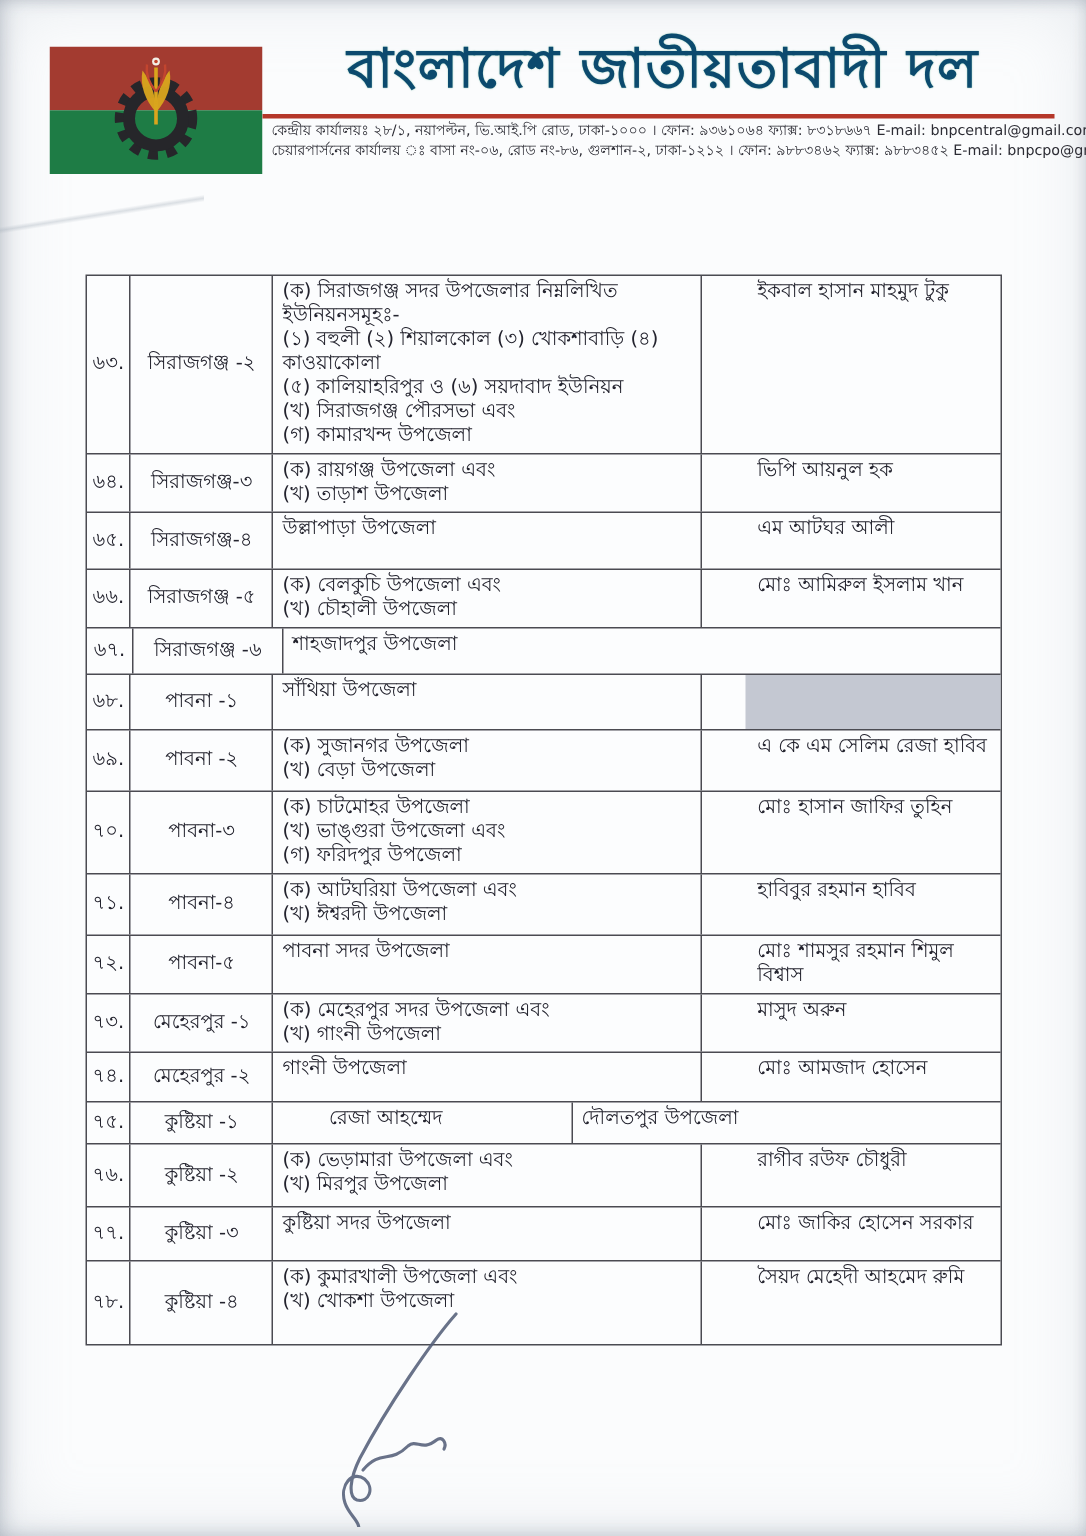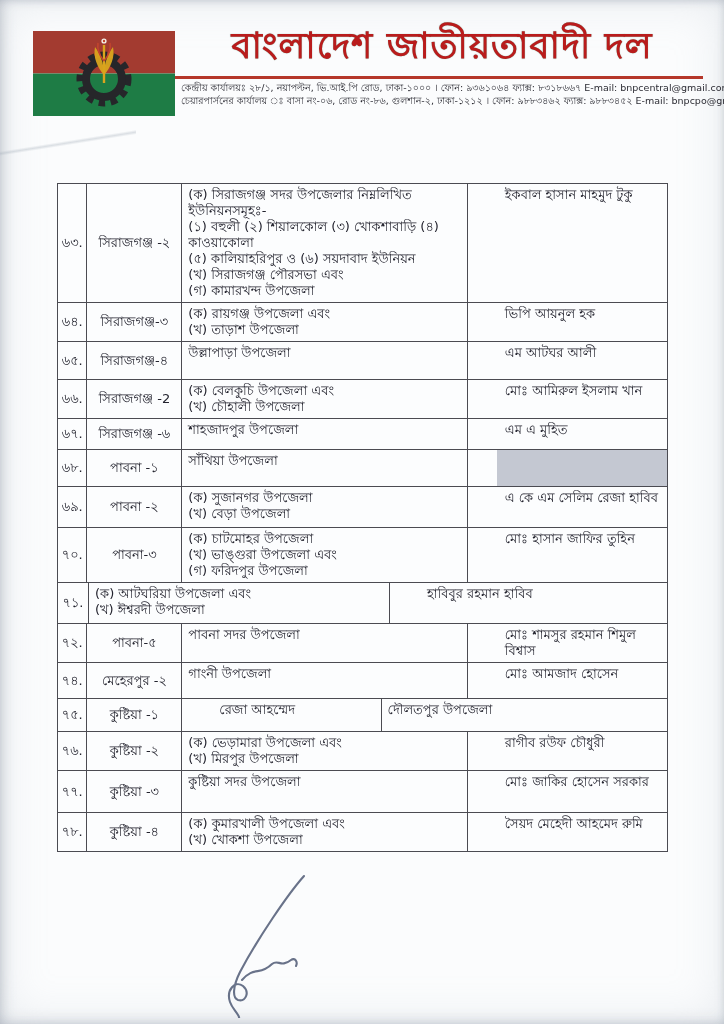--- a/index.html
+++ b/index.html
@@ -18,21 +18,21 @@
     position:absolute;left:-14px;top:116px;width:150px;height:56px;
     background:linear-gradient(171deg,transparent 47%,rgba(165,175,186,.38) 50%,transparent 53%);
     pointer-events:none;
   }
   
   .header{position:absolute;left:0;top:0;width:724px;height:140px;}
   .flag{position:absolute;left:33px;top:31px;width:142px;height:85px;}
   .title{
     position:absolute;left:180px;top:22px;width:524px;height:52px;
     display:flex;align-items:center;justify-content:center;
-    font-size:36px;font-weight:800;color:#b91c1c;letter-spacing:1px;
+    font-size:36px;font-weight:800;color:#0c4a6e;letter-spacing:1px;
     white-space:nowrap;text-shadow:0 0 1px rgba(15,140,100,.55);
   }
   .red-rule{position:absolute;left:175px;top:76px;width:528px;height:3px;background:#b5372a;}
   .addr{position:absolute;left:181px;top:81px;width:528px;font-size:9.5px;line-height:13px;color:#2c2c34;}
   .addr .line{white-space:nowrap;}
   
   .table{
     position:absolute;left:57px;top:183px;width:611px;
     border:1px solid #4b4b52;box-sizing:border-box;
     background:#fcfdfe;
@@ -125,35 +125,34 @@
       <div class="c serial">৬৫.</div>
       <div class="c constituency">সিরাজগঞ্জ-৪</div>
       <div class="c details">
             <div class="dline">উল্লাপাড়া উপজেলা</div>
           </div>
       <div class="c name">এম আটঘর আলী</div>
     </div>
 
     <div class="trow">
       <div class="c serial">৬৬.</div>
-      <div class="c constituency">সিরাজগঞ্জ -2</div>
+      <div class="c constituency">সিরাজগঞ্জ -৫</div>
       <div class="c details">
             <div class="dline">(ক) বেলকুচি উপজেলা এবং</div>
             <div class="dline">(খ) চৌহালী উপজেলা</div>
           </div>
       <div class="c name">মোঃ আমিরুল ইসলাম খান</div>
     </div>
 
     <div class="trow">
       <div class="c serial">৬৭.</div>
       <div class="c constituency">সিরাজগঞ্জ -৬</div>
       <div class="c details">
             <div class="dline">শাহজাদপুর উপজেলা</div>
           </div>
-      <div class="c name">এম এ মুহিত</div>
     </div>
 
     <div class="trow">
       <div class="c serial">৬৮.</div>
       <div class="c constituency">পাবনা -১</div>
       <div class="c details">
             <div class="dline">সাঁথিয়া উপজেলা</div>
           </div>
       <div class="c name shaded"></div>
     </div>
@@ -174,36 +173,46 @@
       <div class="c details">
             <div class="dline">(ক) চাটমোহর উপজেলা</div>
             <div class="dline">(খ) ভাঙ্গুরা উপজেলা এবং</div>
             <div class="dline">(গ) ফরিদপুর উপজেলা</div>
           </div>
       <div class="c name">মোঃ হাসান জাফির তুহিন</div>
     </div>
 
     <div class="trow">
       <div class="c serial">৭১.</div>
+      <div class="c constituency">পাবনা-৪</div>
       <div class="c details">
             <div class="dline">(ক) আটঘরিয়া উপজেলা এবং</div>
             <div class="dline">(খ) ঈশ্বরদী উপজেলা</div>
           </div>
       <div class="c name">হাবিবুর রহমান হাবিব</div>
     </div>
 
     <div class="trow">
       <div class="c serial">৭২.</div>
       <div class="c constituency">পাবনা-৫</div>
       <div class="c details">
             <div class="dline">পাবনা সদর উপজেলা</div>
           </div>
       <div class="c name">মোঃ শামসুর রহমান শিমুল বিশ্বাস</div>
     </div>
 
+    <div class="trow">
+      <div class="c serial">৭৩.</div>
+      <div class="c constituency">মেহেরপুর -১</div>
+      <div class="c details">
+            <div class="dline">(ক) মেহেরপুর সদর উপজেলা এবং</div>
+            <div class="dline">(খ) গাংনী উপজেলা</div>
+          </div>
+      <div class="c name">মাসুদ অরুন</div>
+    </div>
 
     <div class="trow">
       <div class="c serial">৭৪.</div>
       <div class="c constituency">মেহেরপুর -২</div>
       <div class="c details">
             <div class="dline">গাংনী উপজেলা</div>
           </div>
       <div class="c name">মোঃ আমজাদ হোসেন</div>
     </div>
 

